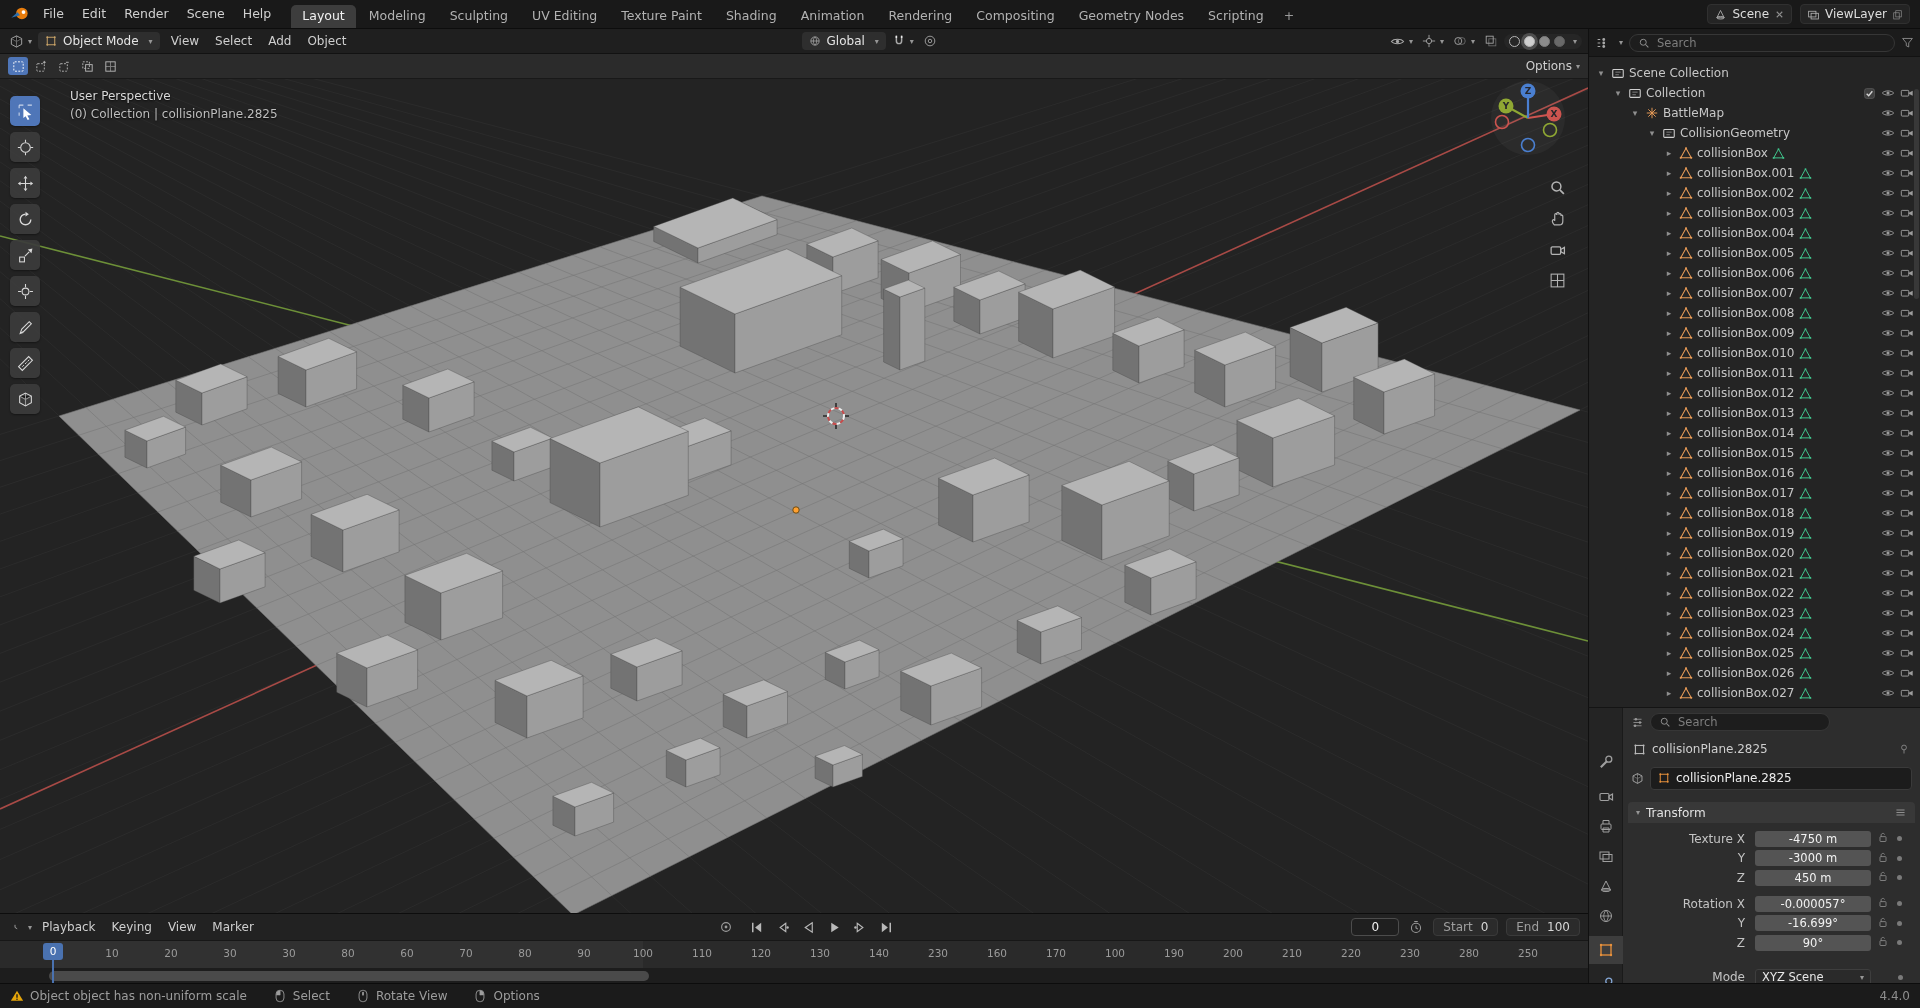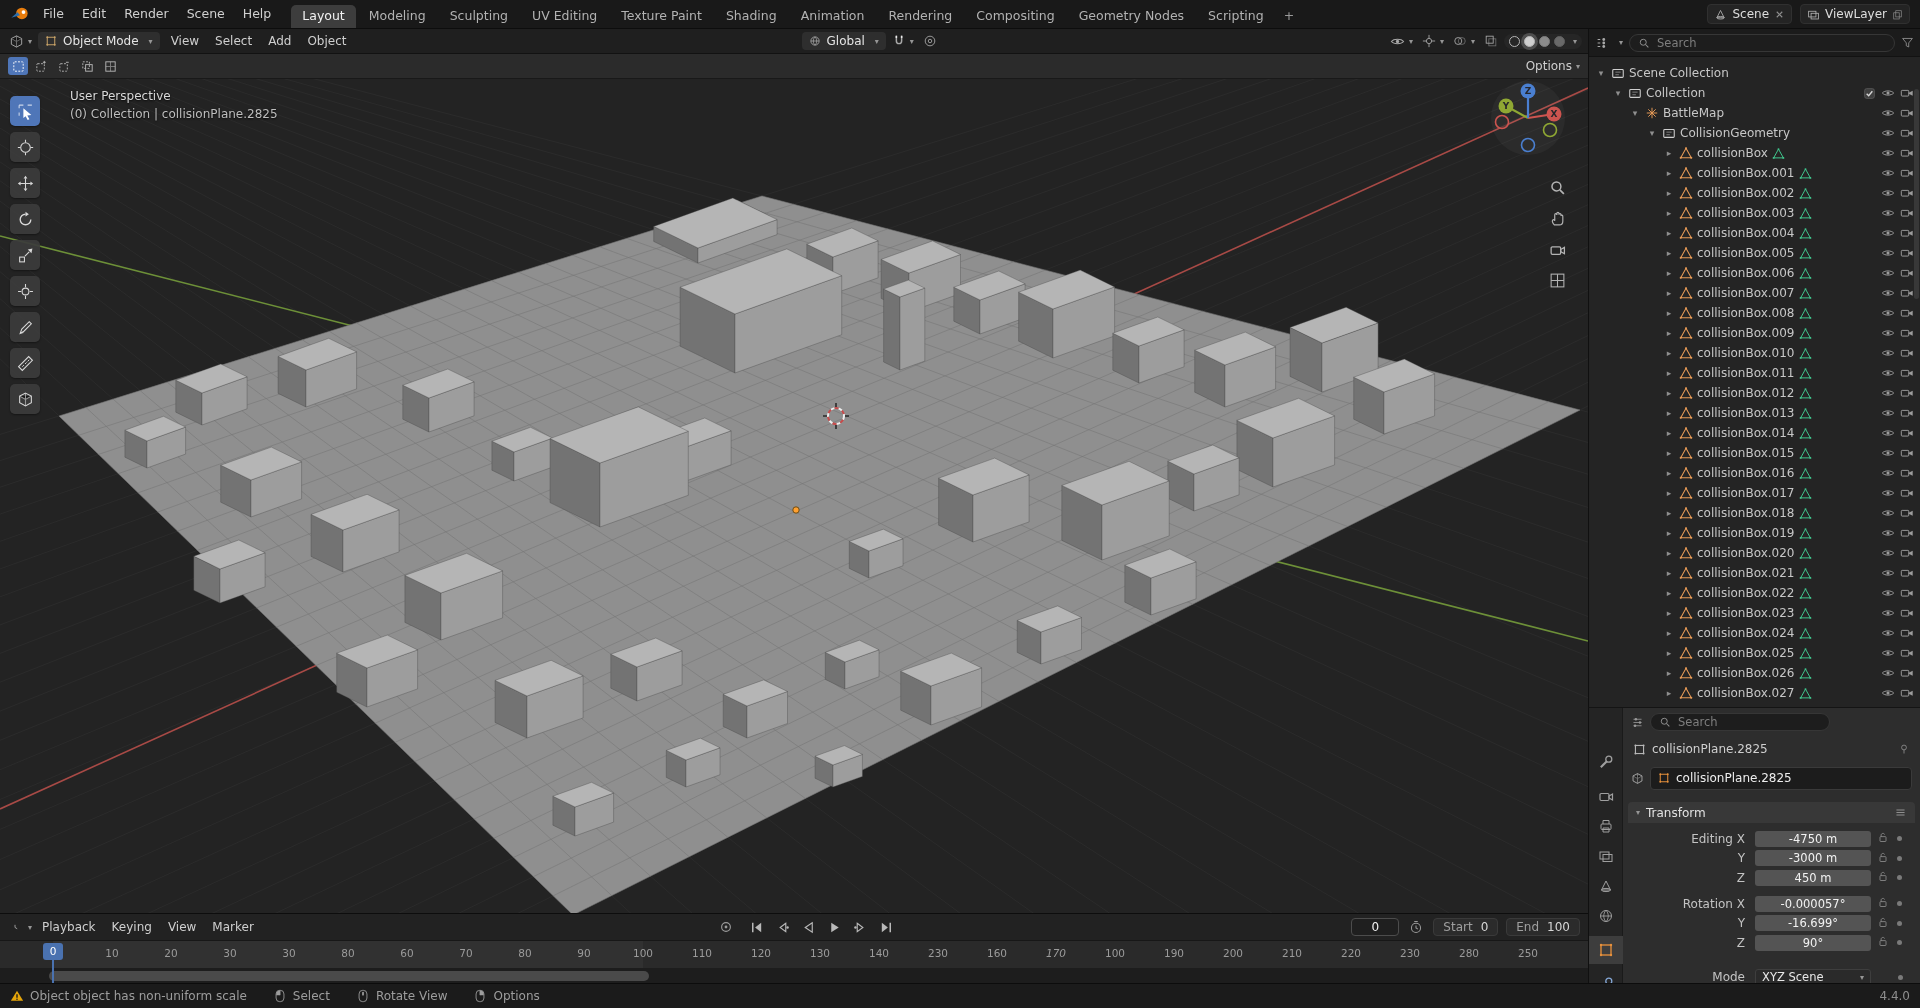--- a/index.html
+++ b/index.html
@@ -1902,21 +1902,21 @@
       <span class="chevt" style="margin-left:0">▾</span>
       <span>Transform</span>
       <span class="bars ic" style="width:13px;height:13px">
           <svg viewBox="0 0 16 16">
             <path d="M3 5 H13 M3 8 H13 M3 11 H13" stroke="currentColor" stroke-width="1.3"></path>
           </svg>
         </span>
     </div>
     <div id="transform-rows">
         <div class="prop-row">
-          <span class="p-label">Editing X</span>
+          <span class="p-label">Texture X</span>
           <div class="p-field">-4750 m</div>
           <span class="p-lock"><span class="ic" style="width:12px;height:12px;">
               <svg viewBox="0 0 16 16">
                 <rect x="4" y="7.5" width="8" height="6.5" rx="1" fill="none" stroke="currentColor"></rect>
                 <path d="M5.5 7.5 V5.5 C5.5 2.6 10 2.6 10 4.6" fill="none" stroke="currentColor"></path>
               </svg>
             </span></span>
           <span class="p-dot"></span>
         </div>
         <div class="prop-row">
@@ -2086,21 +2086,21 @@
         <span class="tick" style="left: 466px;">70</span>
         <span class="tick" style="left: 525px;">80</span>
         <span class="tick" style="left: 584px;">90</span>
         <span class="tick" style="left: 643px;">100</span>
         <span class="tick" style="left: 702px;">110</span>
         <span class="tick" style="left: 761px;">120</span>
         <span class="tick" style="left: 820px;">130</span>
         <span class="tick" style="left: 879px;">140</span>
         <span class="tick" style="left: 938px;">230</span>
         <span class="tick" style="left: 997px;">160</span>
-        <span class="tick" style="left: 1056px; font-style: italic;">170</span>
+        <span class="tick" style="left: 1056px;">170</span>
         <span class="tick" style="left: 1115px;">100</span>
         <span class="tick" style="left: 1174px;">190</span>
         <span class="tick" style="left: 1233px;">200</span>
         <span class="tick" style="left: 1292px;">210</span>
         <span class="tick" style="left: 1351px;">220</span>
         <span class="tick" style="left: 1410px;">230</span>
         <span class="tick" style="left: 1469px;">280</span>
         <span class="tick" style="left: 1528px;">250</span>
       </div>
     <div id="playhead-tag" style="left: 43px;">0</div>

